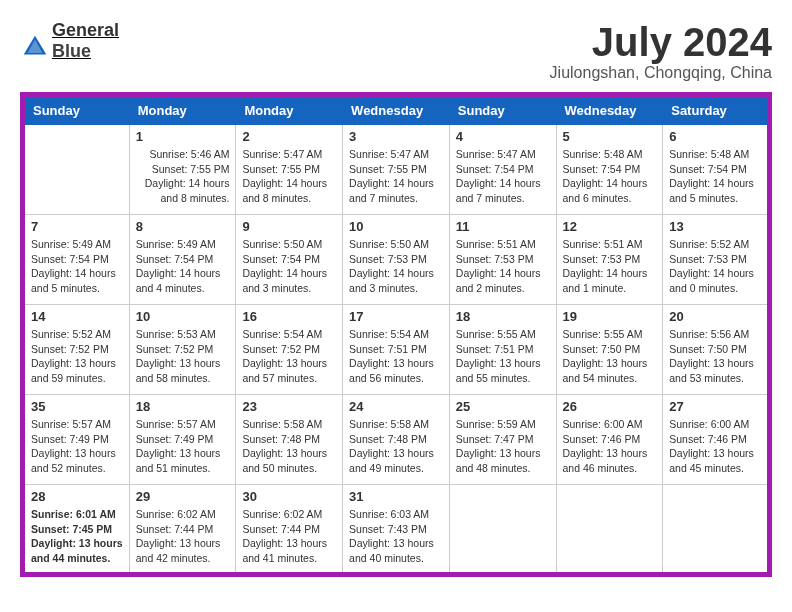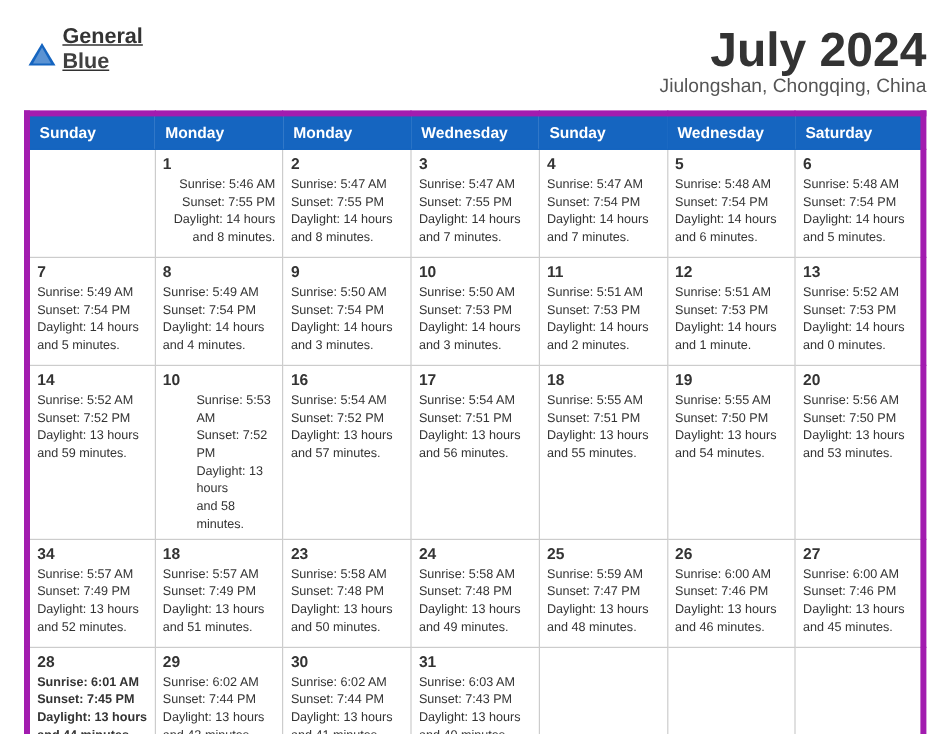--- a/index.html
+++ b/index.html
@@ -220,21 +220,21 @@
       <tr class="week-row">
         <td>
           <div class="day-num">14</div>
           <div class="cell-data" style="white-space: pre-line;">Sunrise: 5:52 AM
 Sunset: 7:52 PM
 Daylight: 13 hours
 and 59 minutes.</div>
         </td>
         <td>
           <div class="day-num">10</div>
-          <div class="cell-data" style="white-space: pre-line; margin-left: 28px;">Sunrise: 5:53 AM
+          <div class="cell-data" style="white-space: pre-line;">Sunrise: 5:53 AM
 Sunset: 7:52 PM
 Daylight: 13 hours
 and 58 minutes.</div>
         </td>
         <td>
           <div class="day-num">16</div>
           <div class="cell-data" style="white-space: pre-line;">Sunrise: 5:54 AM
 Sunset: 7:52 PM
 Daylight: 13 hours
 and 57 minutes.</div>
@@ -263,21 +263,21 @@
         <td>
           <div class="day-num">20</div>
           <div class="cell-data" style="white-space: pre-line;">Sunrise: 5:56 AM
 Sunset: 7:50 PM
 Daylight: 13 hours
 and 53 minutes.</div>
         </td>
       </tr>
       <tr class="week-row">
         <td>
-          <div class="day-num">34</div>
+          <div class="day-num">35</div>
           <div class="cell-data" style="white-space: pre-line;">Sunrise: 5:57 AM
 Sunset: 7:49 PM
 Daylight: 13 hours
 and 52 minutes.</div>
         </td>
         <td>
           <div class="day-num">18</div>
           <div class="cell-data" style="white-space: pre-line;">Sunrise: 5:57 AM
 Sunset: 7:49 PM
 Daylight: 13 hours

